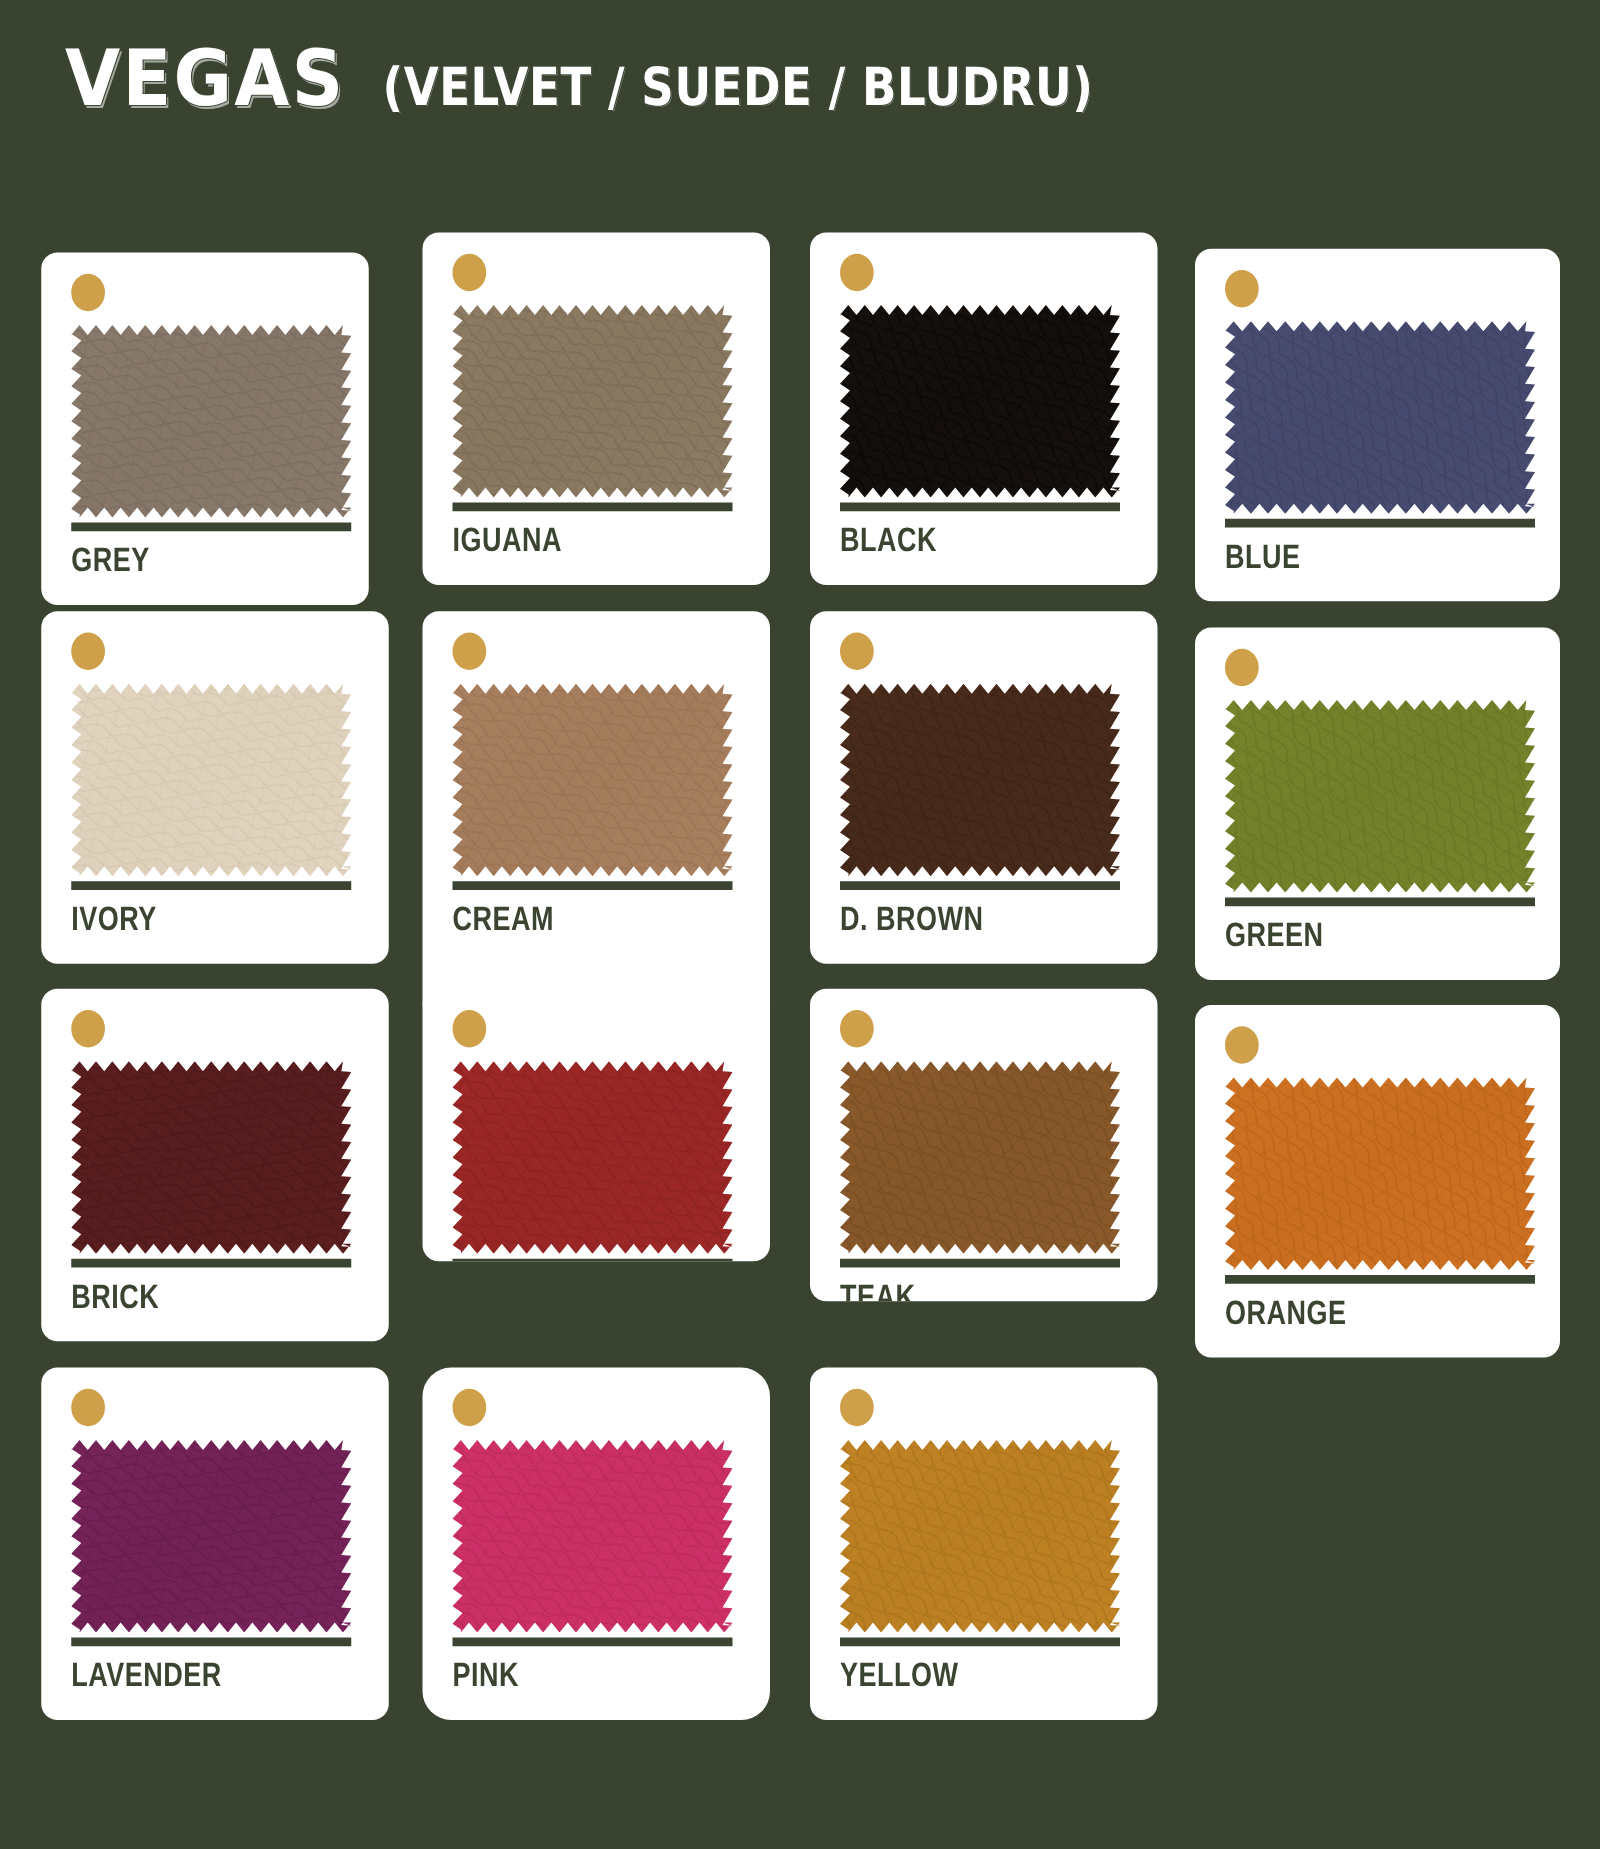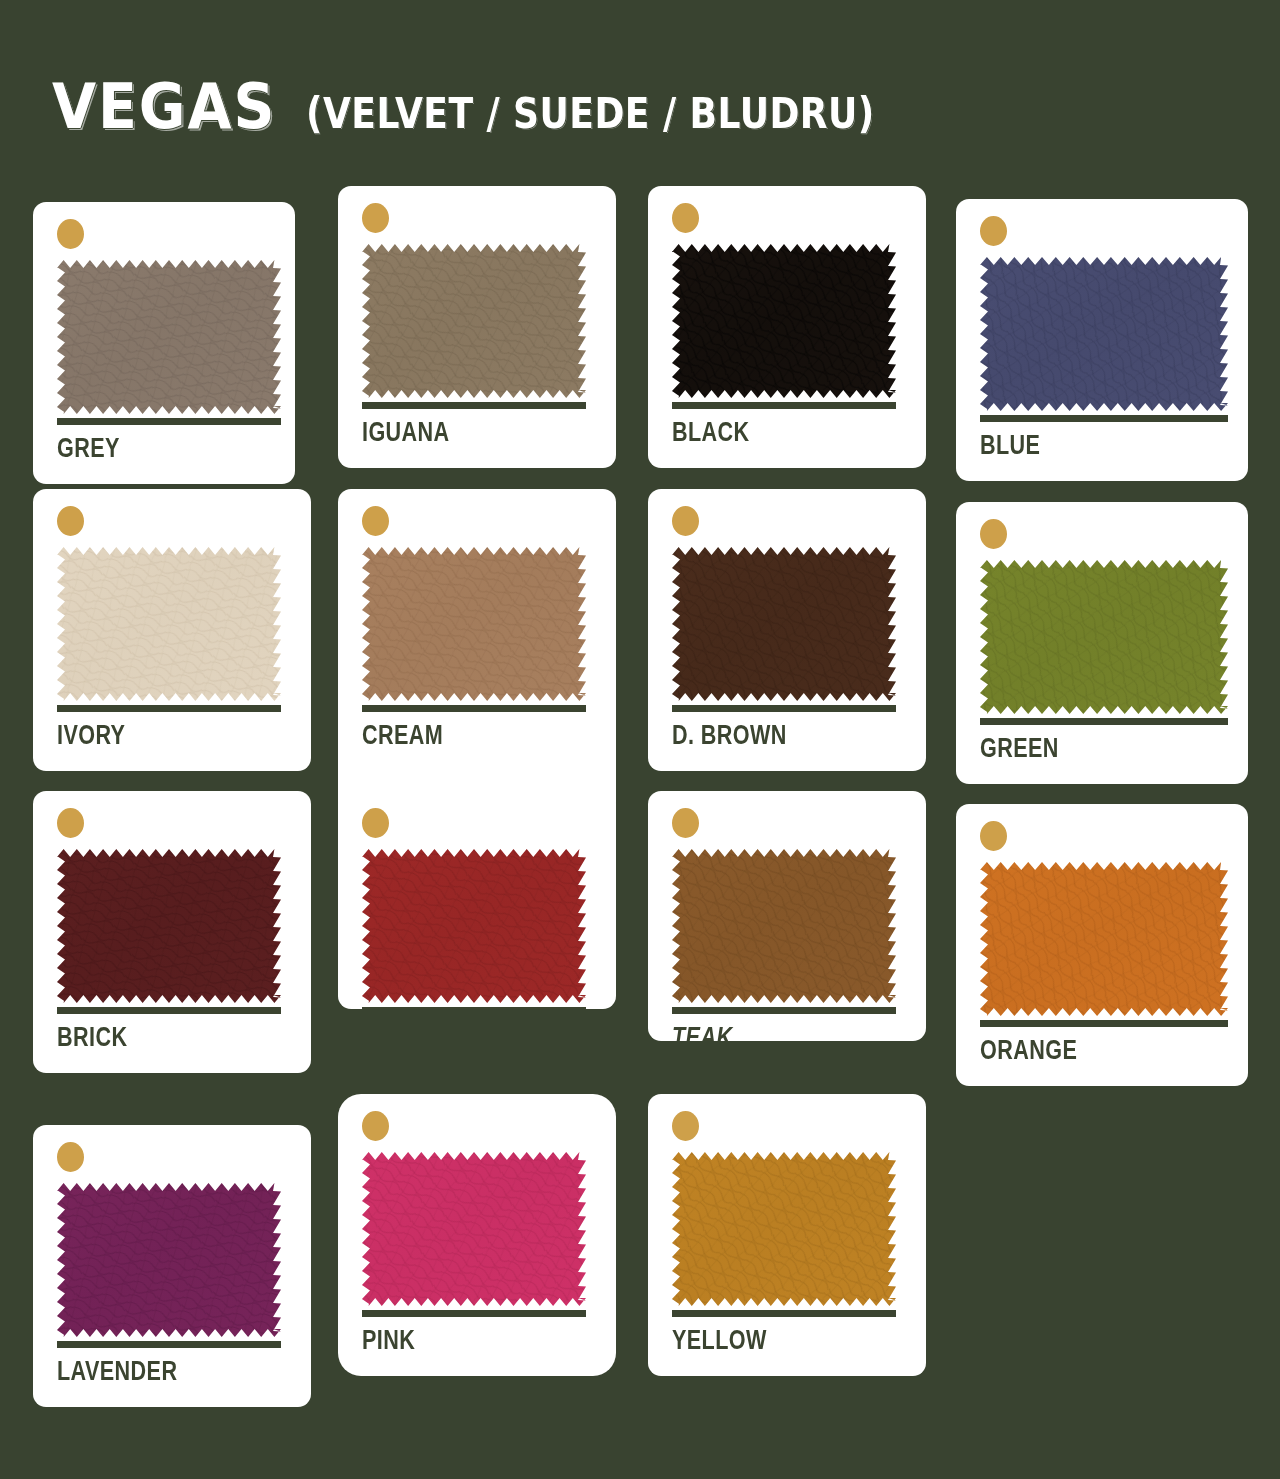--- a/index.html
+++ b/index.html
@@ -17,21 +17,20 @@
   }
 
   
   #title-bar {
     position: absolute;
     left: 52px;
     top: 32px;
     display: flex;
     align-items: baseline;
     white-space: nowrap;
-    margin-top: 44px;
   }
 
   #title-main {
     font-family: "DejaVu Sans", sans-serif;
     font-size: 62px;
     font-weight: 700;
     letter-spacing: 2px;
     color: #ffffff;
     line-height: 1;
     transform: scaleX(0.92);
@@ -392,21 +391,21 @@
               <stop offset="100%" stop-color="#7c1c1c" stop-opacity="0.02"></stop>
             </linearGradient>
           </defs>
           <polygon points="0.0,8.0 6.6,0.0 13.2,8.0 19.8,0.0 26.4,8.0 32.9,0.0 39.5,8.0 46.1,0.0 52.7,8.0 59.3,0.0 65.9,8.0 72.5,0.0 79.1,8.0 85.6,0.0 92.2,8.0 98.8,0.0 105.4,8.0 112.0,0.0 118.6,8.0 125.2,0.0 131.8,8.0 138.4,0.0 144.9,8.0 151.5,0.0 158.1,8.0 164.7,0.0 171.3,8.0 177.9,0.0 184.5,8.0 191.1,0.0 197.6,8.0 204.2,0.0 210.8,8.0 217.4,0.0 216.0,8.0 216.0,8.0 224.0,8.6 216.0,22.0 224.0,22.6 216.0,36.0 224.0,36.6 216.0,50.0 224.0,50.6 216.0,64.0 224.0,64.6 216.0,78.0 224.0,78.6 216.0,92.0 224.0,92.6 216.0,106.0 224.0,106.6 216.0,120.0 224.0,120.6 216.0,134.0 224.0,134.6 216.0,148.0 224.0,148.6 216.0,146.0 224.0,146.0 217.4,154.0 210.8,146.0 204.2,154.0 197.6,146.0 191.1,154.0 184.5,146.0 177.9,154.0 171.3,146.0 164.7,154.0 158.1,146.0 151.5,154.0 144.9,146.0 138.4,154.0 131.8,146.0 125.2,154.0 118.6,146.0 112.0,154.0 105.4,146.0 98.8,154.0 92.2,146.0 85.6,154.0 79.1,146.0 72.5,154.0 65.9,146.0 59.3,154.0 52.7,146.0 46.1,154.0 39.5,146.0 32.9,154.0 26.4,146.0 19.8,154.0 13.2,146.0 6.6,154.0 8.0,146.0 8.0,152.4 0.0,147.0 8.0,138.4 0.0,133.0 8.0,124.4 0.0,119.0 8.0,110.4 0.0,105.0 8.0,96.4 0.0,91.0 8.0,82.4 0.0,77.0 8.0,68.4 0.0,63.0 8.0,54.4 0.0,49.0 8.0,40.4 0.0,35.0 8.0,26.4 0.0,21.0 8.0,12.4 0.0,7.0" fill="url(#tex9)"></polygon>
           <polygon points="0.0,8.0 6.6,0.0 13.2,8.0 19.8,0.0 26.4,8.0 32.9,0.0 39.5,8.0 46.1,0.0 52.7,8.0 59.3,0.0 65.9,8.0 72.5,0.0 79.1,8.0 85.6,0.0 92.2,8.0 98.8,0.0 105.4,8.0 112.0,0.0 118.6,8.0 125.2,0.0 131.8,8.0 138.4,0.0 144.9,8.0 151.5,0.0 158.1,8.0 164.7,0.0 171.3,8.0 177.9,0.0 184.5,8.0 191.1,0.0 197.6,8.0 204.2,0.0 210.8,8.0 217.4,0.0 216.0,8.0 216.0,8.0 224.0,8.6 216.0,22.0 224.0,22.6 216.0,36.0 224.0,36.6 216.0,50.0 224.0,50.6 216.0,64.0 224.0,64.6 216.0,78.0 224.0,78.6 216.0,92.0 224.0,92.6 216.0,106.0 224.0,106.6 216.0,120.0 224.0,120.6 216.0,134.0 224.0,134.6 216.0,148.0 224.0,148.6 216.0,146.0 224.0,146.0 217.4,154.0 210.8,146.0 204.2,154.0 197.6,146.0 191.1,154.0 184.5,146.0 177.9,154.0 171.3,146.0 164.7,154.0 158.1,146.0 151.5,154.0 144.9,146.0 138.4,154.0 131.8,146.0 125.2,154.0 118.6,146.0 112.0,154.0 105.4,146.0 98.8,154.0 92.2,146.0 85.6,154.0 79.1,146.0 72.5,154.0 65.9,146.0 59.3,154.0 52.7,146.0 46.1,154.0 39.5,146.0 32.9,154.0 26.4,146.0 19.8,154.0 13.2,146.0 6.6,154.0 8.0,146.0 8.0,152.4 0.0,147.0 8.0,138.4 0.0,133.0 8.0,124.4 0.0,119.0 8.0,110.4 0.0,105.0 8.0,96.4 0.0,91.0 8.0,82.4 0.0,77.0 8.0,68.4 0.0,63.0 8.0,54.4 0.0,49.0 8.0,40.4 0.0,35.0 8.0,26.4 0.0,21.0 8.0,12.4 0.0,7.0" fill="url(#g9)"></polygon>
         </svg>
       </div>
       <div class="rule" style="background: rgb(59, 68, 48);"></div>
       <div class="card-label" style="color: rgb(59, 68, 48);">RED</div>
     </div>
-    <div class="swatch-card" style="left: 648px; top: 605px; width: 278px; height: 250px; font-style: italic;">
+    <div class="swatch-card" style="left: 648px; top: 605px; width: 278px; height: 250px;">
       <div class="dot" style="background: rgb(206, 160, 74);"></div>
       <div class="swatch-wrap">
         <svg class="swatch" viewBox="0 0 224 154" preserveAspectRatio="none">
           <defs>
             <pattern id="tex10" width="26" height="22" patternUnits="userSpaceOnUse" patternTransform="rotate(44)">
               <rect width="26" height="22" fill="#8a5a2b"></rect>
               <path d="M0 4 Q7 0 13 5 T26 3" fill="none" stroke="#6c441c" stroke-width="1.1" opacity="0.5"></path>
               <path d="M0 11 Q6 16 13 11 T26 13" fill="none" stroke="#6c441c" stroke-width="1.1" opacity="0.5"></path>
               <path d="M0 18 Q8 14 15 19 T26 17" fill="none" stroke="#6c441c" stroke-width="1.1" opacity="0.5"></path>
               <path d="M3 0 Q5 11 2 22" fill="none" stroke="#6c441c" stroke-width="0.8" opacity="0.35"></path>
@@ -444,21 +443,21 @@
               <stop offset="100%" stop-color="#ab5a16" stop-opacity="0.02"></stop>
             </linearGradient>
           </defs>
           <polygon points="0.0,8.0 6.9,0.0 13.8,8.0 20.7,0.0 27.6,8.0 34.4,0.0 41.3,8.0 48.2,0.0 55.1,8.0 62.0,0.0 68.9,8.0 75.8,0.0 82.7,8.0 89.6,0.0 96.4,8.0 103.3,0.0 110.2,8.0 117.1,0.0 124.0,8.0 130.9,0.0 137.8,8.0 144.7,0.0 151.6,8.0 158.4,0.0 165.3,8.0 172.2,0.0 179.1,8.0 186.0,0.0 192.9,8.0 199.8,0.0 206.7,8.0 213.6,0.0 220.4,8.0 227.3,0.0 234.2,8.0 241.1,0.0 240.0,8.0 240.0,8.0 248.0,8.6 240.0,22.0 248.0,22.6 240.0,36.0 248.0,36.6 240.0,50.0 248.0,50.6 240.0,64.0 248.0,64.6 240.0,78.0 248.0,78.6 240.0,92.0 248.0,92.6 240.0,106.0 248.0,106.6 240.0,120.0 248.0,120.6 240.0,134.0 248.0,134.6 240.0,148.0 248.0,148.6 240.0,146.0 248.0,146.0 241.1,154.0 234.2,146.0 227.3,154.0 220.4,146.0 213.6,154.0 206.7,146.0 199.8,154.0 192.9,146.0 186.0,154.0 179.1,146.0 172.2,154.0 165.3,146.0 158.4,154.0 151.6,146.0 144.7,154.0 137.8,146.0 130.9,154.0 124.0,146.0 117.1,154.0 110.2,146.0 103.3,154.0 96.4,146.0 89.6,154.0 82.7,146.0 75.8,154.0 68.9,146.0 62.0,154.0 55.1,146.0 48.2,154.0 41.3,146.0 34.4,154.0 27.6,146.0 20.7,154.0 13.8,146.0 6.9,154.0 8.0,146.0 8.0,152.4 0.0,147.0 8.0,138.4 0.0,133.0 8.0,124.4 0.0,119.0 8.0,110.4 0.0,105.0 8.0,96.4 0.0,91.0 8.0,82.4 0.0,77.0 8.0,68.4 0.0,63.0 8.0,54.4 0.0,49.0 8.0,40.4 0.0,35.0 8.0,26.4 0.0,21.0 8.0,12.4 0.0,7.0" fill="url(#tex11)"></polygon>
           <polygon points="0.0,8.0 6.9,0.0 13.8,8.0 20.7,0.0 27.6,8.0 34.4,0.0 41.3,8.0 48.2,0.0 55.1,8.0 62.0,0.0 68.9,8.0 75.8,0.0 82.7,8.0 89.6,0.0 96.4,8.0 103.3,0.0 110.2,8.0 117.1,0.0 124.0,8.0 130.9,0.0 137.8,8.0 144.7,0.0 151.6,8.0 158.4,0.0 165.3,8.0 172.2,0.0 179.1,8.0 186.0,0.0 192.9,8.0 199.8,0.0 206.7,8.0 213.6,0.0 220.4,8.0 227.3,0.0 234.2,8.0 241.1,0.0 240.0,8.0 240.0,8.0 248.0,8.6 240.0,22.0 248.0,22.6 240.0,36.0 248.0,36.6 240.0,50.0 248.0,50.6 240.0,64.0 248.0,64.6 240.0,78.0 248.0,78.6 240.0,92.0 248.0,92.6 240.0,106.0 248.0,106.6 240.0,120.0 248.0,120.6 240.0,134.0 248.0,134.6 240.0,148.0 248.0,148.6 240.0,146.0 248.0,146.0 241.1,154.0 234.2,146.0 227.3,154.0 220.4,146.0 213.6,154.0 206.7,146.0 199.8,154.0 192.9,146.0 186.0,154.0 179.1,146.0 172.2,154.0 165.3,146.0 158.4,154.0 151.6,146.0 144.7,154.0 137.8,146.0 130.9,154.0 124.0,146.0 117.1,154.0 110.2,146.0 103.3,154.0 96.4,146.0 89.6,154.0 82.7,146.0 75.8,154.0 68.9,146.0 62.0,154.0 55.1,146.0 48.2,154.0 41.3,146.0 34.4,154.0 27.6,146.0 20.7,154.0 13.8,146.0 6.9,154.0 8.0,146.0 8.0,152.4 0.0,147.0 8.0,138.4 0.0,133.0 8.0,124.4 0.0,119.0 8.0,110.4 0.0,105.0 8.0,96.4 0.0,91.0 8.0,82.4 0.0,77.0 8.0,68.4 0.0,63.0 8.0,54.4 0.0,49.0 8.0,40.4 0.0,35.0 8.0,26.4 0.0,21.0 8.0,12.4 0.0,7.0" fill="url(#g11)"></polygon>
         </svg>
       </div>
       <div class="rule wide" style="background: rgb(59, 68, 48);"></div>
       <div class="card-label" style="color: rgb(59, 68, 48);">ORANGE</div>
     </div>
-    <div class="swatch-card" style="left: 33px; top: 908px; width: 278px; height: 282px; margin-top: 31px;">
+    <div class="swatch-card" style="left: 33px; top: 908px; width: 278px; height: 282px;">
       <div class="dot" style="background: rgb(206, 160, 74);"></div>
       <div class="swatch-wrap">
         <svg class="swatch" viewBox="0 0 224 154" preserveAspectRatio="none">
           <defs>
             <pattern id="tex12" width="26" height="22" patternUnits="userSpaceOnUse" patternTransform="rotate(18)">
               <rect width="26" height="22" fill="#77245a"></rect>
               <path d="M0 4 Q7 0 13 5 T26 3" fill="none" stroke="#5a1543" stroke-width="1.1" opacity="0.5"></path>
               <path d="M0 11 Q6 16 13 11 T26 13" fill="none" stroke="#5a1543" stroke-width="1.1" opacity="0.5"></path>
               <path d="M0 18 Q8 14 15 19 T26 17" fill="none" stroke="#5a1543" stroke-width="1.1" opacity="0.5"></path>
               <path d="M3 0 Q5 11 2 22" fill="none" stroke="#5a1543" stroke-width="0.8" opacity="0.35"></path>

